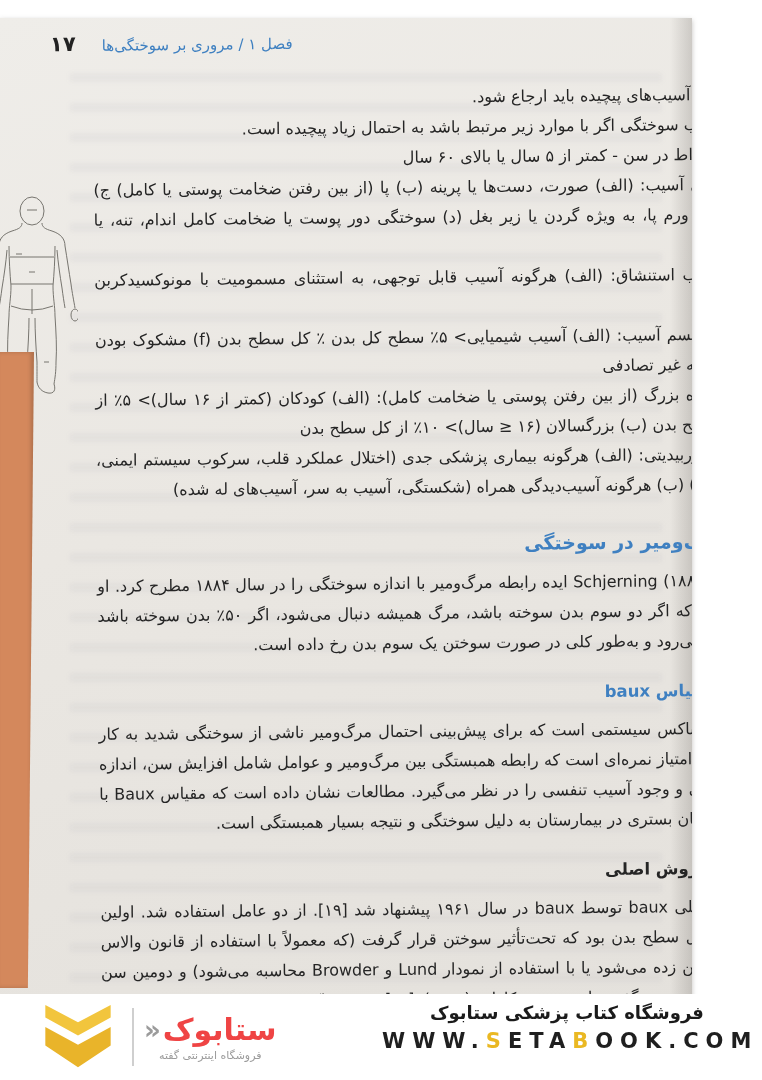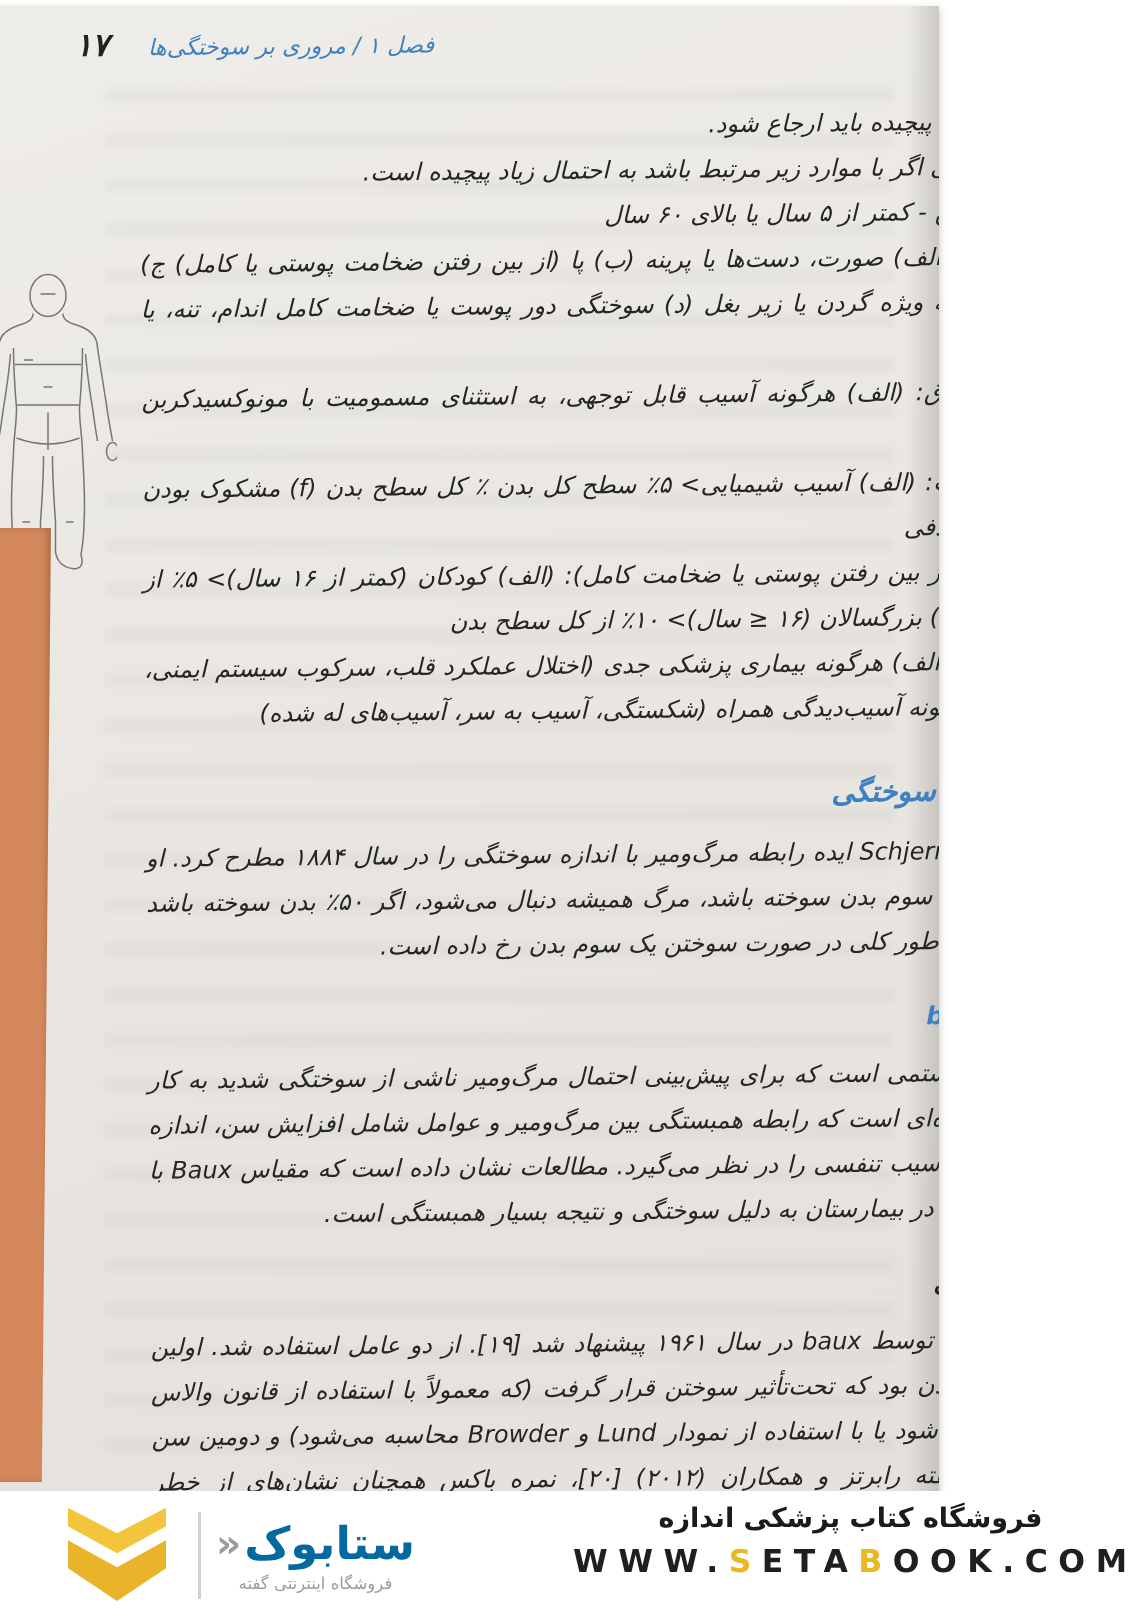--- a/index.html
+++ b/index.html
@@ -2,24 +2,23 @@
 <html lang="fa"><head>
 <meta charset="utf-8">
 <style>
   html,body{margin:0;padding:0;background:#fff;}
   .photo{
     position:relative;width:762px;height:1080px;overflow:hidden;
     background:#ffffff;font-family:"DejaVu Sans",sans-serif;
   }
   
   .paper{
-    position:absolute;left:0;top:4px;width:626px;height:994px;overflow:hidden;
+    position:absolute;left:0;top:18px;width:692px;height:994px;overflow:hidden;
     background:linear-gradient(160deg,#efede9 0%,#eae7e2 45%,#e4e1dc 100%);
     box-shadow:0 2px 5px rgba(80,75,70,.35);
-    font-style:italic;
   }
   .right-edge{
     position:absolute;top:0;right:0;width:22px;height:100%;
     background:linear-gradient(to right,rgba(0,0,0,0) 0%,rgba(90,85,80,.10) 45%,rgba(90,85,80,.22) 100%);
   }
   .bleed{
     position:absolute;left:70px;right:30px;top:55px;bottom:30px;
     background:repeating-linear-gradient(to bottom,rgba(110,110,130,.05) 0 9px,rgba(0,0,0,0) 9px 30px);
     filter:blur(2px);pointer-events:none;
   }
@@ -56,21 +55,21 @@
   .footer{position:absolute;left:0;top:994px;width:762px;height:86px;background:#ffffff;}
   .brand-right{position:absolute;right:10px;top:8px;width:370px;text-align:center;}
   .store-name{direction:rtl;font-size:18px;font-weight:bold;color:#1b1b1b;margin:0 0 6px 0;}
   .site-url{font-size:21px;font-weight:bold;color:#1f1f1f;letter-spacing:7px;white-space:nowrap;}
   .site-url .accent{color:#eab822;}
   .brand-left{position:absolute;left:34px;top:6px;display:flex;align-items:center;gap:10px;height:74px;}
   .emblem{width:88px;height:70px;}
   .logo-divider{width:2px;height:58px;background:#cfcfcf;}
   .wordmark-block{display:flex;flex-direction:column;align-items:center;}
   .wordmark{direction:rtl;display:flex;align-items:center;gap:2px;}
-  .brand-fa{font-size:30px;font-weight:bold;color:#0369a1;line-height:34px;}
+  .brand-fa{font-size:30px;font-weight:bold;color:#ef4444;line-height:34px;}
   .guillemet{font-size:26px;font-weight:bold;color:#9b9b9b;line-height:30px;}
   .tagline{direction:rtl;font-size:11px;color:#9b9b9b;margin-top:2px;}
 </style>
 </head>
 <body>
 
 <div class="photo">
 
   <div class="paper">
     <div class="bleed"></div>
@@ -135,21 +134,21 @@
         <line x1="29" y1="168" x2="34" y2="168"></line>
         <line x1="58" y1="168" x2="63" y2="168"></line>
       </svg>
     </div>
   </div>
 
   <div class="orange-strip"></div>
 
   <div class="footer">
     <div class="brand-right">
-      <p class="store-name">فروشگاه کتاب پزشکی اندازه</p>
+      <p class="store-name">فروشگاه کتاب پزشکی ستابوک</p>
       <div class="site-url"><span>WWW.</span><span class="accent">S</span><span>ETA</span><span class="accent">B</span><span>OOK.COM</span></div>
     </div>
 
     <div class="brand-left">
       <svg class="emblem" viewBox="0 0 100 90">
         <polygon points="8,4 50,26 92,4 92,20 50,43 8,20" fill="#f2c53d"></polygon>
         <polygon points="8,32 50,55 92,32 92,56 50,84 8,56" fill="#e9b42a"></polygon>
       </svg>
       <div class="logo-divider"></div>
       <div class="wordmark-block">

